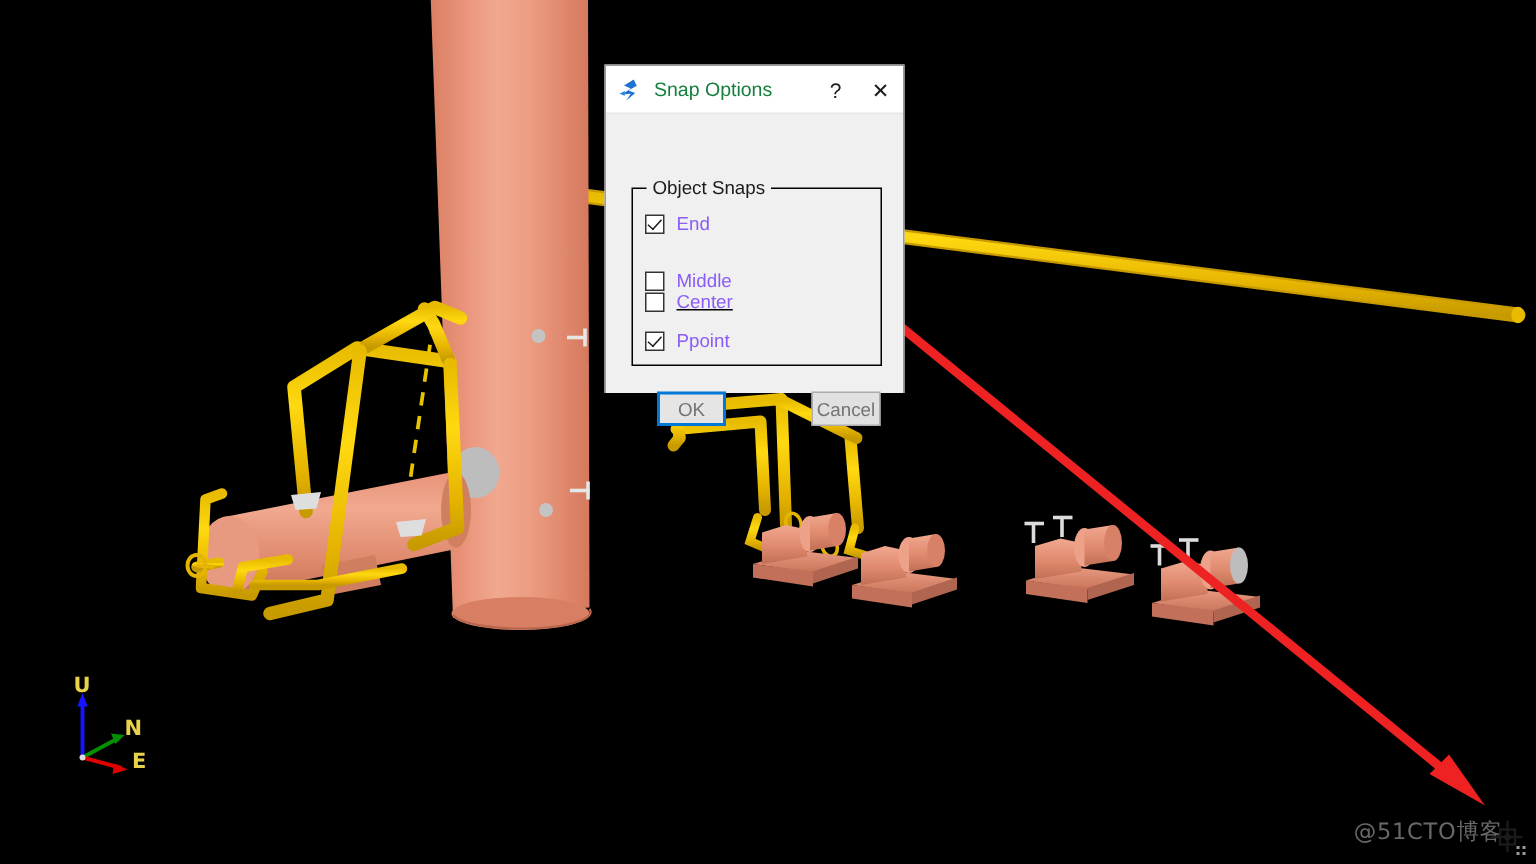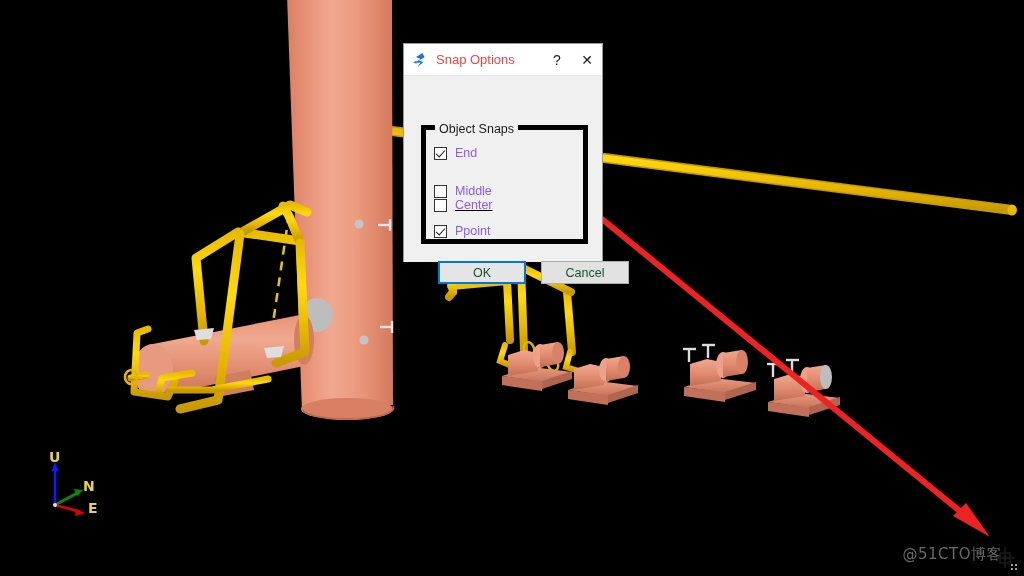--- a/index.html
+++ b/index.html
@@ -68,21 +68,21 @@
     box-sizing: border-box;
   }
   #dlg-icon {
     width: 18px; height: 18px;
     margin-left: 7px; margin-right: 7px;
     flex: 0 0 auto;
     display: block;
   }
   #dlg-title {
     font-size: 13px;
-    color: #ef4444;
+    color: #15803d;
     flex: 1 1 auto;
     white-space: nowrap;
     overflow: hidden;
   }
   .tb-btn {
     width: 30px; height: 31px;
     display: flex; align-items: center; justify-content: center;
     color: #1b1b1b;
     font-size: 14px;
     cursor: default;
@@ -92,21 +92,21 @@
   #dlg-body {
     position: relative;
     height: 186px;
     background: #f0f0f0;
     box-sizing: border-box;
   }
   #groupbox {
     position: absolute;
     left: 17px; top: 49px;
     width: 167px; height: 119px;
-    border: 5px solid #000000;
+    border: 1px solid #000000;
     box-sizing: border-box;
   }
   #group-title {
     position: absolute;
     left: 9px; top: -8px;
     background: #f0f0f0;
     padding: 0 4px;
     font-size: 12.5px;
     color: #1b1b1b;
     white-space: nowrap;
@@ -136,24 +136,24 @@
     border-width: 0 1.6px 1.6px 0;
     transform: rotate(42deg);
   }
   .snap-label {
     font-size: 12.5px;
     color: #8b5cf6;
     white-space: nowrap;
   }
   .dlg-btn {
     position: absolute;
-    width: 88px; height: 23px;
+    width: 46px; height: 23px;
     font-size: 12.5px;
     font-family: "Liberation Sans", sans-serif;
-    color: #14532d;
+    color: #737373;
     background: #e1e1e1;
     border: 1px solid #adadad;
     box-sizing: border-box;
     display: flex; align-items: center; justify-content: center;
     cursor: default;
     border-radius: 0;
   }
   #btn-ok {
     left: 34px; top: 185px;
     border: 2px solid #0078d7;

